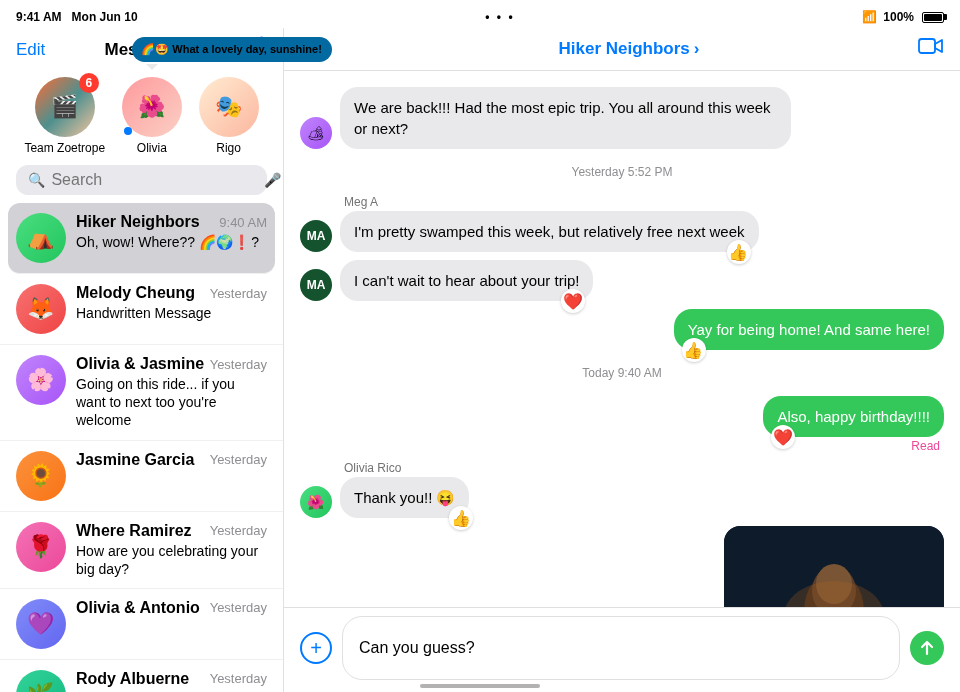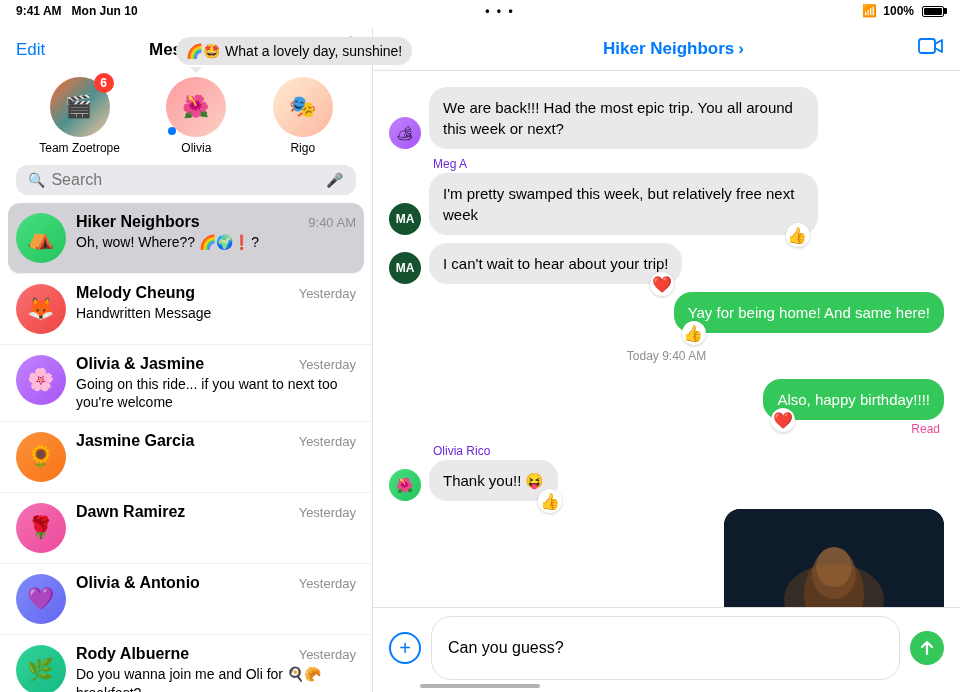--- a/index.html
+++ b/index.html
@@ -9,21 +9,21 @@
       width: 960px;
       height: 692px;
       overflow: hidden;
       position: relative;
     }
 
     
     .status-bar {
       display: flex;
       justify-content: space-between;
-      align-items: flex-start;
+      align-items: flex-end;
       padding: 4px 16px;
       background: #fff;
       font-size: 12px;
       font-weight: 600;
       height: 28px;
       position: absolute;
       top: 0; left: 0; right: 0;
       z-index: 10;
     }
     .status-bar-left { color: #000; }
@@ -32,21 +32,21 @@
 
     
     .app-container {
       position: absolute;
       top: 28px; left: 0; right: 0; bottom: 0;
       display: flex;
     }
 
     
     .left-panel {
-      width: 373px;
+      width: 284px;
       background: #fff;
       display: flex;
       flex-direction: column;
       border-right: 1px solid #e0e0e0;
       flex-shrink: 0;
     }
 
     .left-header {
       padding: 8px 16px 4px;
       display: flex;
@@ -142,27 +142,28 @@
     }
     .pinned-name {
       font-size: 12px;
       color: #000;
       text-align: center;
     }
     .speech-bubble {
       position: absolute;
       top: -40px;
       left: 10px;
-      background: #e5e5e5;
+      background: #0369a1;
       border-radius: 14px;
       padding: 6px 10px;
-      font-size: 14px;
+      font-size: 11px;
       white-space: nowrap;
       color: #000;
       z-index: 5;
+      font-weight: bold;
     }
     .speech-bubble::after {
       content: '';
       position: absolute;
       bottom: -8px;
       left: 14px;
       border: 6px solid transparent;
       border-top-color: #e9e9eb;
       border-bottom: none;
     }
@@ -294,21 +295,21 @@
       font-size: 14px;
     }
     .msg-avatar.purple { background: linear-gradient(135deg, #c084fc, #a855f7); }
     .msg-avatar.green-av { background: linear-gradient(135deg, #4ade80, #22c55e); }
     .msg-avatar.ma { background: #14532d; color: #fff; font-size: 12px; font-weight: 600; }
 
     .bubble-wrap { display: flex; flex-direction: column; max-width: 70%; }
     .bubble-wrap.incoming { align-items: flex-start; }
     .bubble-wrap.outgoing { align-items: flex-end; }
 
-    .sender-label { font-size: 12px; color: #6d28d9; margin-bottom: 2px; padding-left: 4px; }
+    .sender-label { font-size: 12px; color: #737373; margin-bottom: 2px; padding-left: 4px; }
 
     .bubble {
       padding: 10px 14px;
       border-radius: 18px;
       font-size: 15px;
       line-height: 1.4;
       position: relative;
     }
     .bubble.gray { background: #e9e9eb; color: #000; }
     .bubble.green { background: #34c759; color: #fff; }
@@ -528,23 +529,24 @@
             <span class="conv-name">Jasmine Garcia</span>
             <span class="conv-time">Yesterday</span>
           </div>
         </div>
       </div>
 
       <div class="conversation-item">
         <div class="conv-avatar dawn">🌹</div>
         <div class="conv-body">
           <div class="conv-header">
-            <span class="conv-name">Dawn Ramirez</span>
+            <span class="conv-name">Where Ramirez</span>
             <span class="conv-time">Yesterday</span>
           </div>
+          <div class="conv-preview">How are you celebrating your big day?</div>
         </div>
       </div>
 
       <div class="conversation-item">
         <div class="conv-avatar olivia-a">💜</div>
         <div class="conv-body">
           <div class="conv-header">
             <span class="conv-name">Olivia &amp; Antonio</span>
             <span class="conv-time">Yesterday</span>
           </div>
@@ -585,20 +587,21 @@
 
       <div class="msg-row incoming">
         <div class="msg-avatar purple">🏕</div>
         <div class="bubble-wrap incoming">
           <div class="bubble gray">
             We are back!!! Had the most epic trip. You all around this week or next?
           </div>
         </div>
       </div>
 
+      <div class="timestamp">Yesterday 5:52 PM</div>
 
       <div class="msg-row incoming">
         <div class="msg-avatar ma">MA</div>
         <div class="bubble-wrap incoming">
           <span class="sender-label">Meg A</span>
           <div style="position:relative;">
             <div class="bubble gray">
               I'm pretty swamped this week, but relatively free next week
             </div>
             <div class="reaction">👍</div>

